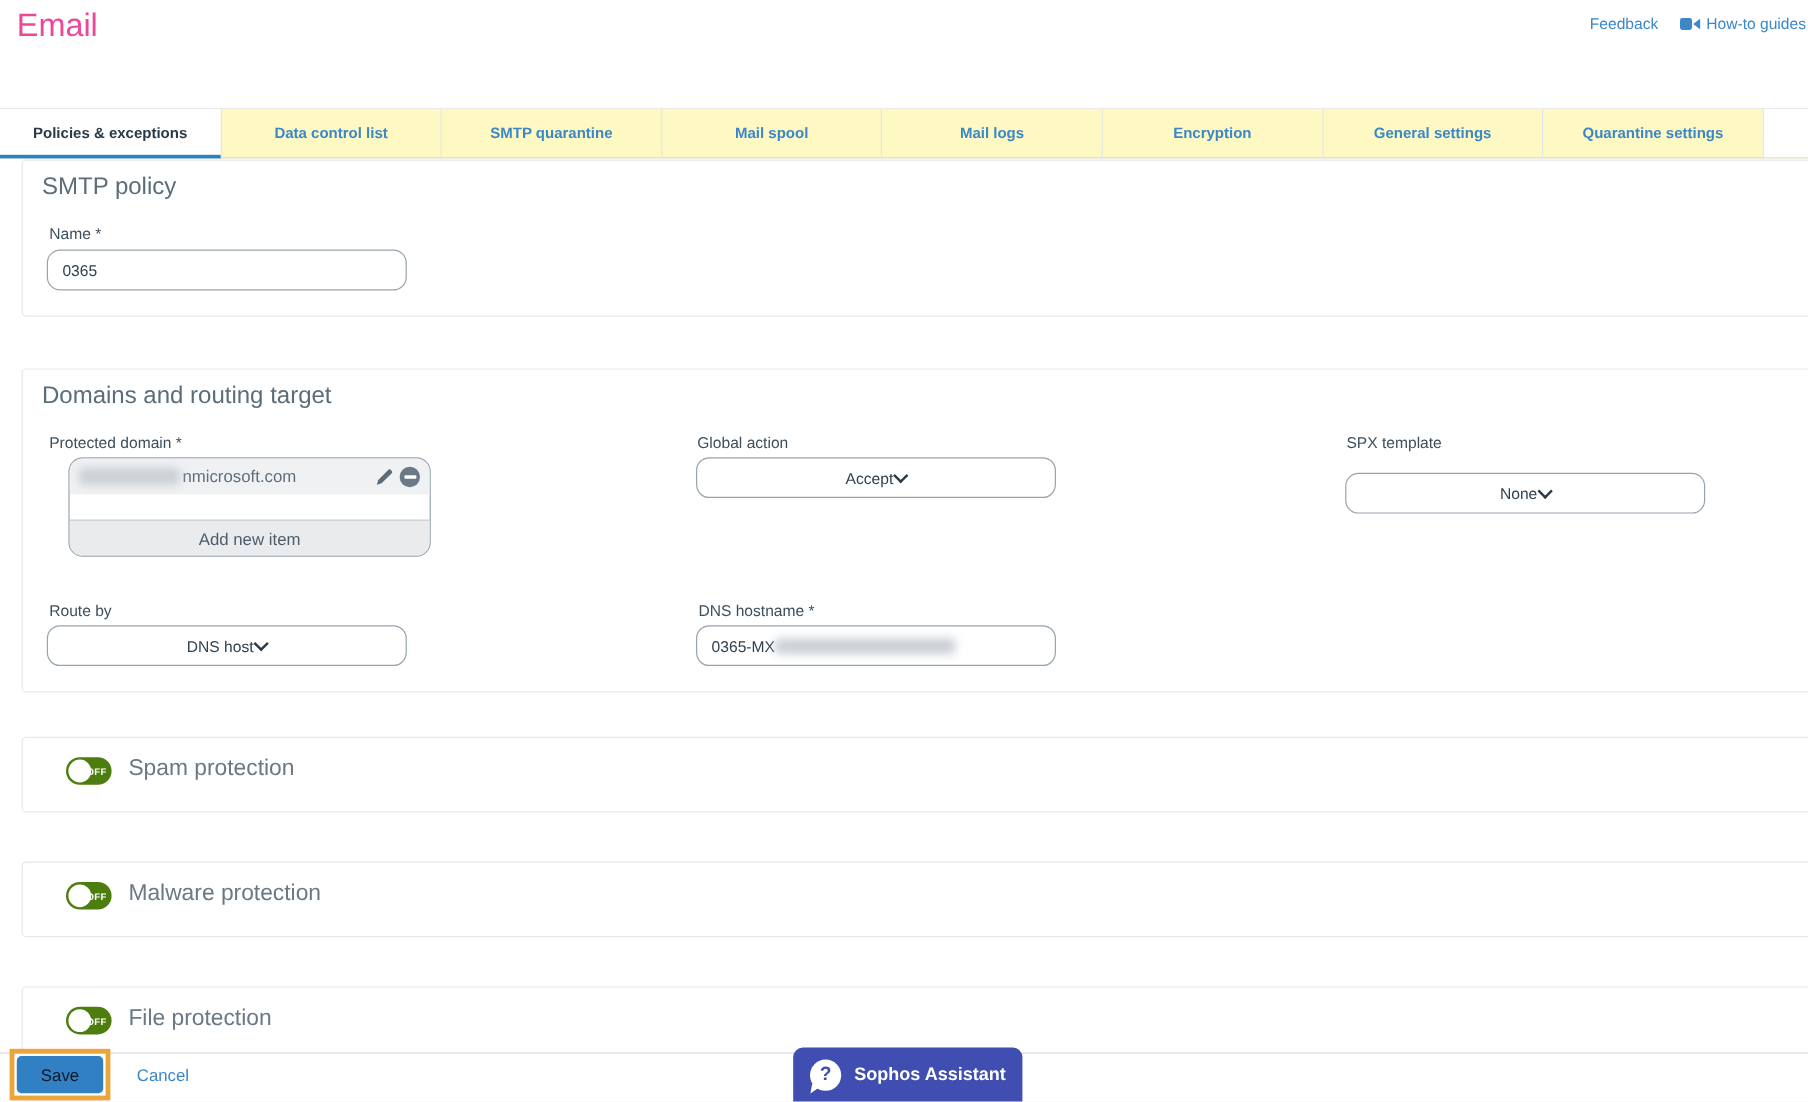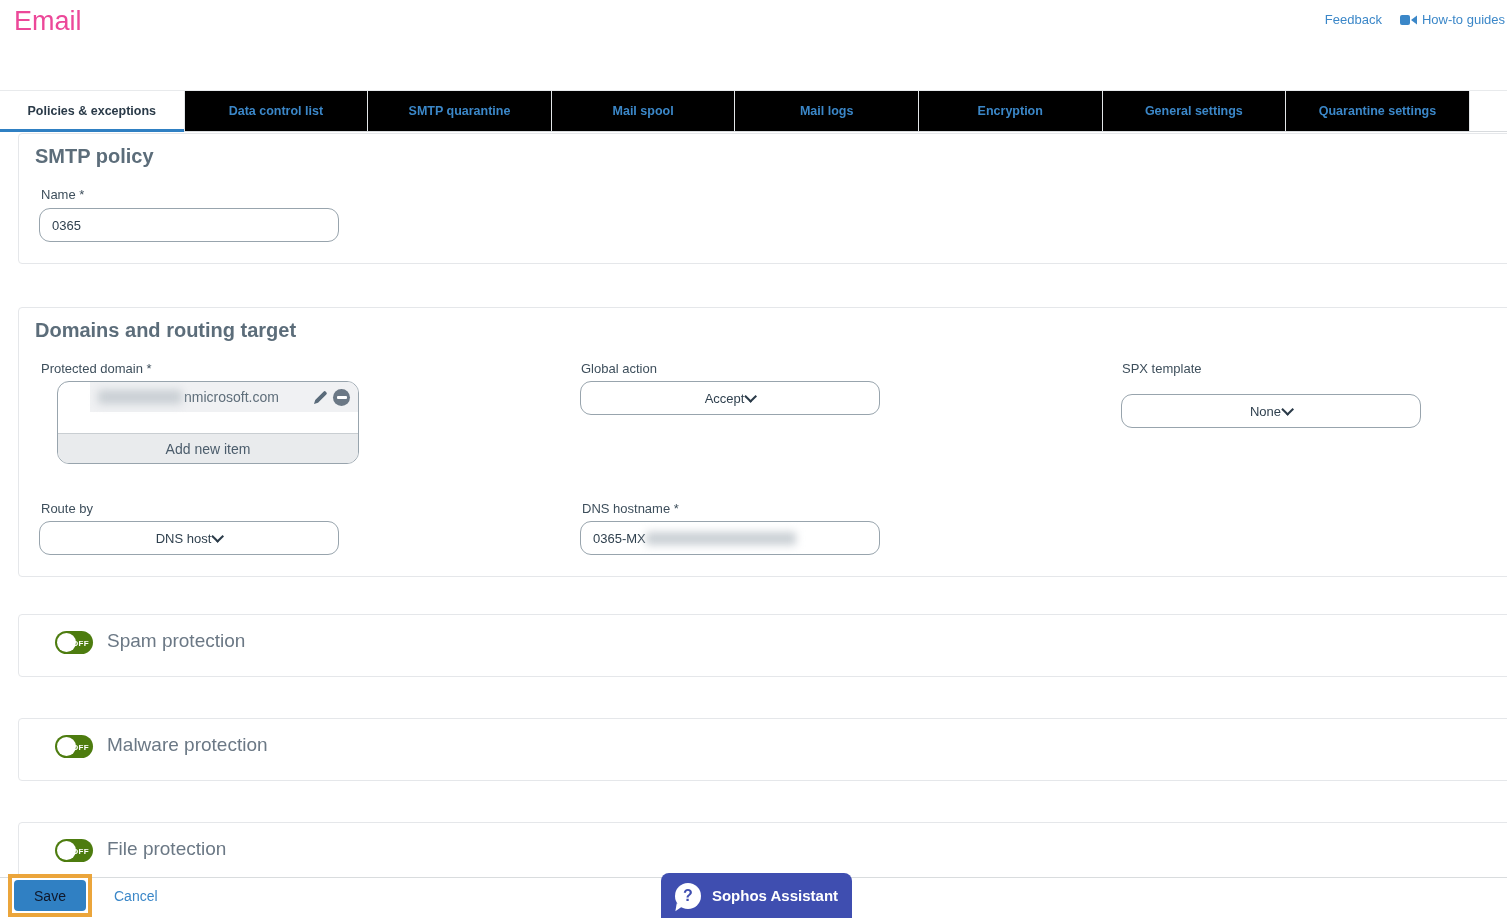--- a/index.html
+++ b/index.html
@@ -9,54 +9,54 @@
 
   
   .page-title { left:14px; top:6px; font-size:27px; font-weight:400; color:#ec4899; }
   .header-links { right:2px; top:12px; display:flex; gap:18px; align-items:center;
     font-size:13px; color:#3b87c8; }
   .header-link { display:flex; align-items:center; gap:5px; cursor:pointer; }
   .video-icon svg { display:block; }
 
   
   .tabbar { left:0; top:90px; width:1507px; height:42px; display:flex;
-    background:#000000; border-top:1px solid #e8eaec; border-bottom:1px solid #d8dbde; }
+    background:#fef9c3; border-top:1px solid #e8eaec; border-bottom:1px solid #d8dbde; }
   .tab { flex:0 0 183.6px; display:flex; align-items:center; justify-content:center;
     font-size:12.5px; font-weight:700; color:#3b87c8; border-left:1px solid #e3e6e8;
     cursor:pointer; position:relative; }
   .tab:first-child { border-left:none; }
   .tab.active { background:#fff; color:#2a3a48; }
   .tab.active::after { content:""; position:absolute; left:0; right:0; bottom:-1px;
     height:3px; background:#2f80c3; }
   .tab-filler { flex:1; background:#fff; border-left:1px solid #e3e6e8; }
 
   
   .card { left:18px; width:1500px; background:#fff; border:1px solid #e5e7ea;
     border-radius:4px; }
   .card-smtp   { top:133px; height:131px; }
   .card-domains{ top:307px; height:270px; }
   .card-t1 { top:614px; height:63px; }
   .card-t2 { top:718px; height:63px; }
   .card-t3 { top:822px; height:96px; }
-  .section-title { font-size:20px; font-weight:700; color:#5c6d7a; }
+  .section-title { font-size:20px; font-weight:400; color:#5c6d7a; }
 
   .field-label { font-size:13px; color:#3e4f5c; }
   .text-input, .fake-input, .select {
     height:23px; border:1px solid #98a4ad; border-radius:11px; background:#fff;
     font-family:"Liberation Sans", sans-serif; font-size:13px; color:#30414f;
     padding:16px 12px; width:300px; }
   .text-input { display:block; }
   .fake-input, .select { display:flex; align-items:center; }
   .select { justify-content:center; cursor:pointer; }
   .chev { width:9px; height:9px; border-right:2px solid #2a3a48; border-bottom:2px solid #2a3a48;
     transform:rotate(45deg) translateY(-3px); margin-right:2px; }
 
   
   .domain-box { left:38px; top:73px; width:302px; height:83px; border:1px solid #98a4ad;
-    border-radius:12px; background:#fff; overflow:hidden;padding-left:32px; }
+    border-radius:12px; background:#fff; overflow:hidden; }
   .domain-item { height:30px; background:#f0f1f3; display:flex; align-items:center;
     padding:0 8px; font-size:14px; color:#5f6e7a; }
   .redacted { display:inline-block; height:14px; background:#c9cfd4; filter:blur(4px);
     border-radius:2px; }
   .domain-item .redacted { width:84px; margin-right:2px; }
   .item-icons { margin-left:auto; display:flex; align-items:center; gap:5px; }
   .pencil-icon { cursor:pointer; display:flex; }
   .minus-icon { width:17px; height:17px; border-radius:50%; background:#6b7885;
     position:relative; cursor:pointer; }
   .minus-icon::after { content:""; position:absolute; left:3.5px; top:7px; width:10px;

